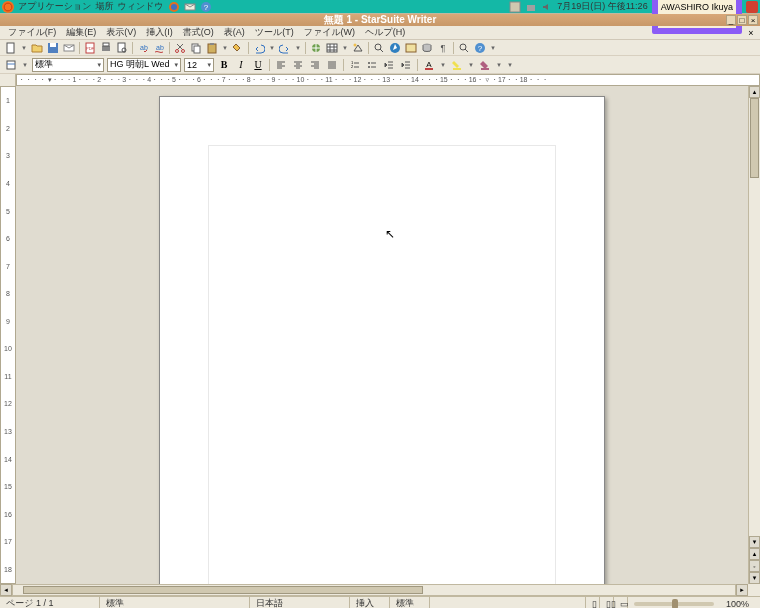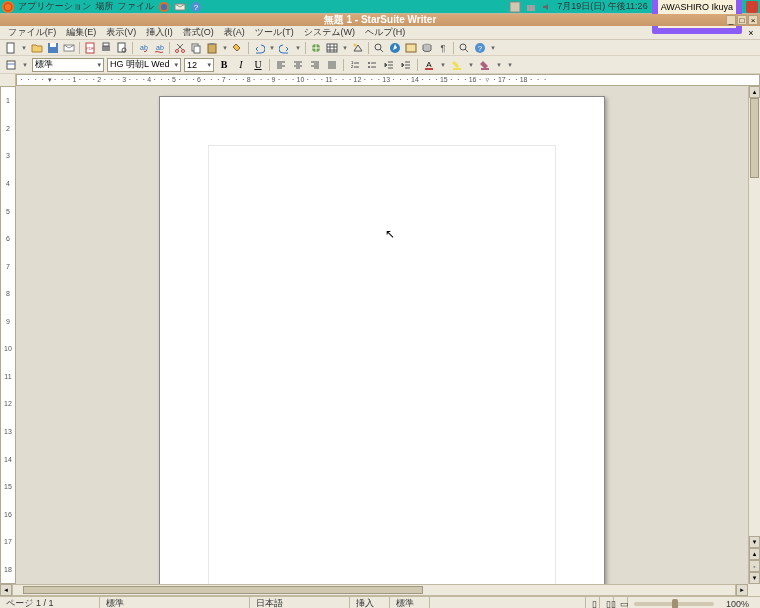--- a/index.html
+++ b/index.html
@@ -68,21 +68,21 @@
 .zoom-thumb { position: absolute; left: 38px; top: -3px; width: 6px; height: 10px; background: #a09070; border-radius: 2px; }
 </style>
 </head>
 <body>
 
 <div class="gnome-panel">
   <div class="left">
     <span class="ubuntu-logo"></span>
     <span class="menu-text">アプリケーション</span>
     <span class="menu-text">場所</span>
-    <span class="menu-text">ファイル</span>
+    <span class="menu-text">ウィンドウ</span>
     <span class="gnome-icon">
         <svg viewBox="0 0 12 12">
           <circle cx="6" cy="6" r="5" fill="#e07020"></circle>
           <circle cx="6" cy="6" r="3" fill="#4070c0"></circle>
         </svg>
       </span>
     <span class="gnome-icon">
         <svg viewBox="0 0 12 12">
           <rect x="1" y="3" width="10" height="6" fill="#f0f0e0" stroke="#888"></rect>
           <path d="M1 3l5 3 5-3" stroke="#888" fill="none"></path>
@@ -127,21 +127,21 @@
 </div>
 
 <div class="menu-bar">
   <span class="menu-item">ファイル(F)</span>
   <span class="menu-item">編集(E)</span>
   <span class="menu-item">表示(V)</span>
   <span class="menu-item">挿入(I)</span>
   <span class="menu-item">書式(O)</span>
   <span class="menu-item">表(A)</span>
   <span class="menu-item">ツール(T)</span>
-  <span class="menu-item">システム(W)</span>
+  <span class="menu-item">ファイル(W)</span>
   <span class="menu-item">ヘルプ(H)</span>
   <span class="menu-close">×</span>
 </div>
 
 <div class="toolbar">
   <span class="tb-btn">
       <svg viewBox="0 0 12 12">
         <rect x="2" y="1" width="7" height="10" fill="#fff" stroke="#555"></rect>
       </svg>
     </span>

